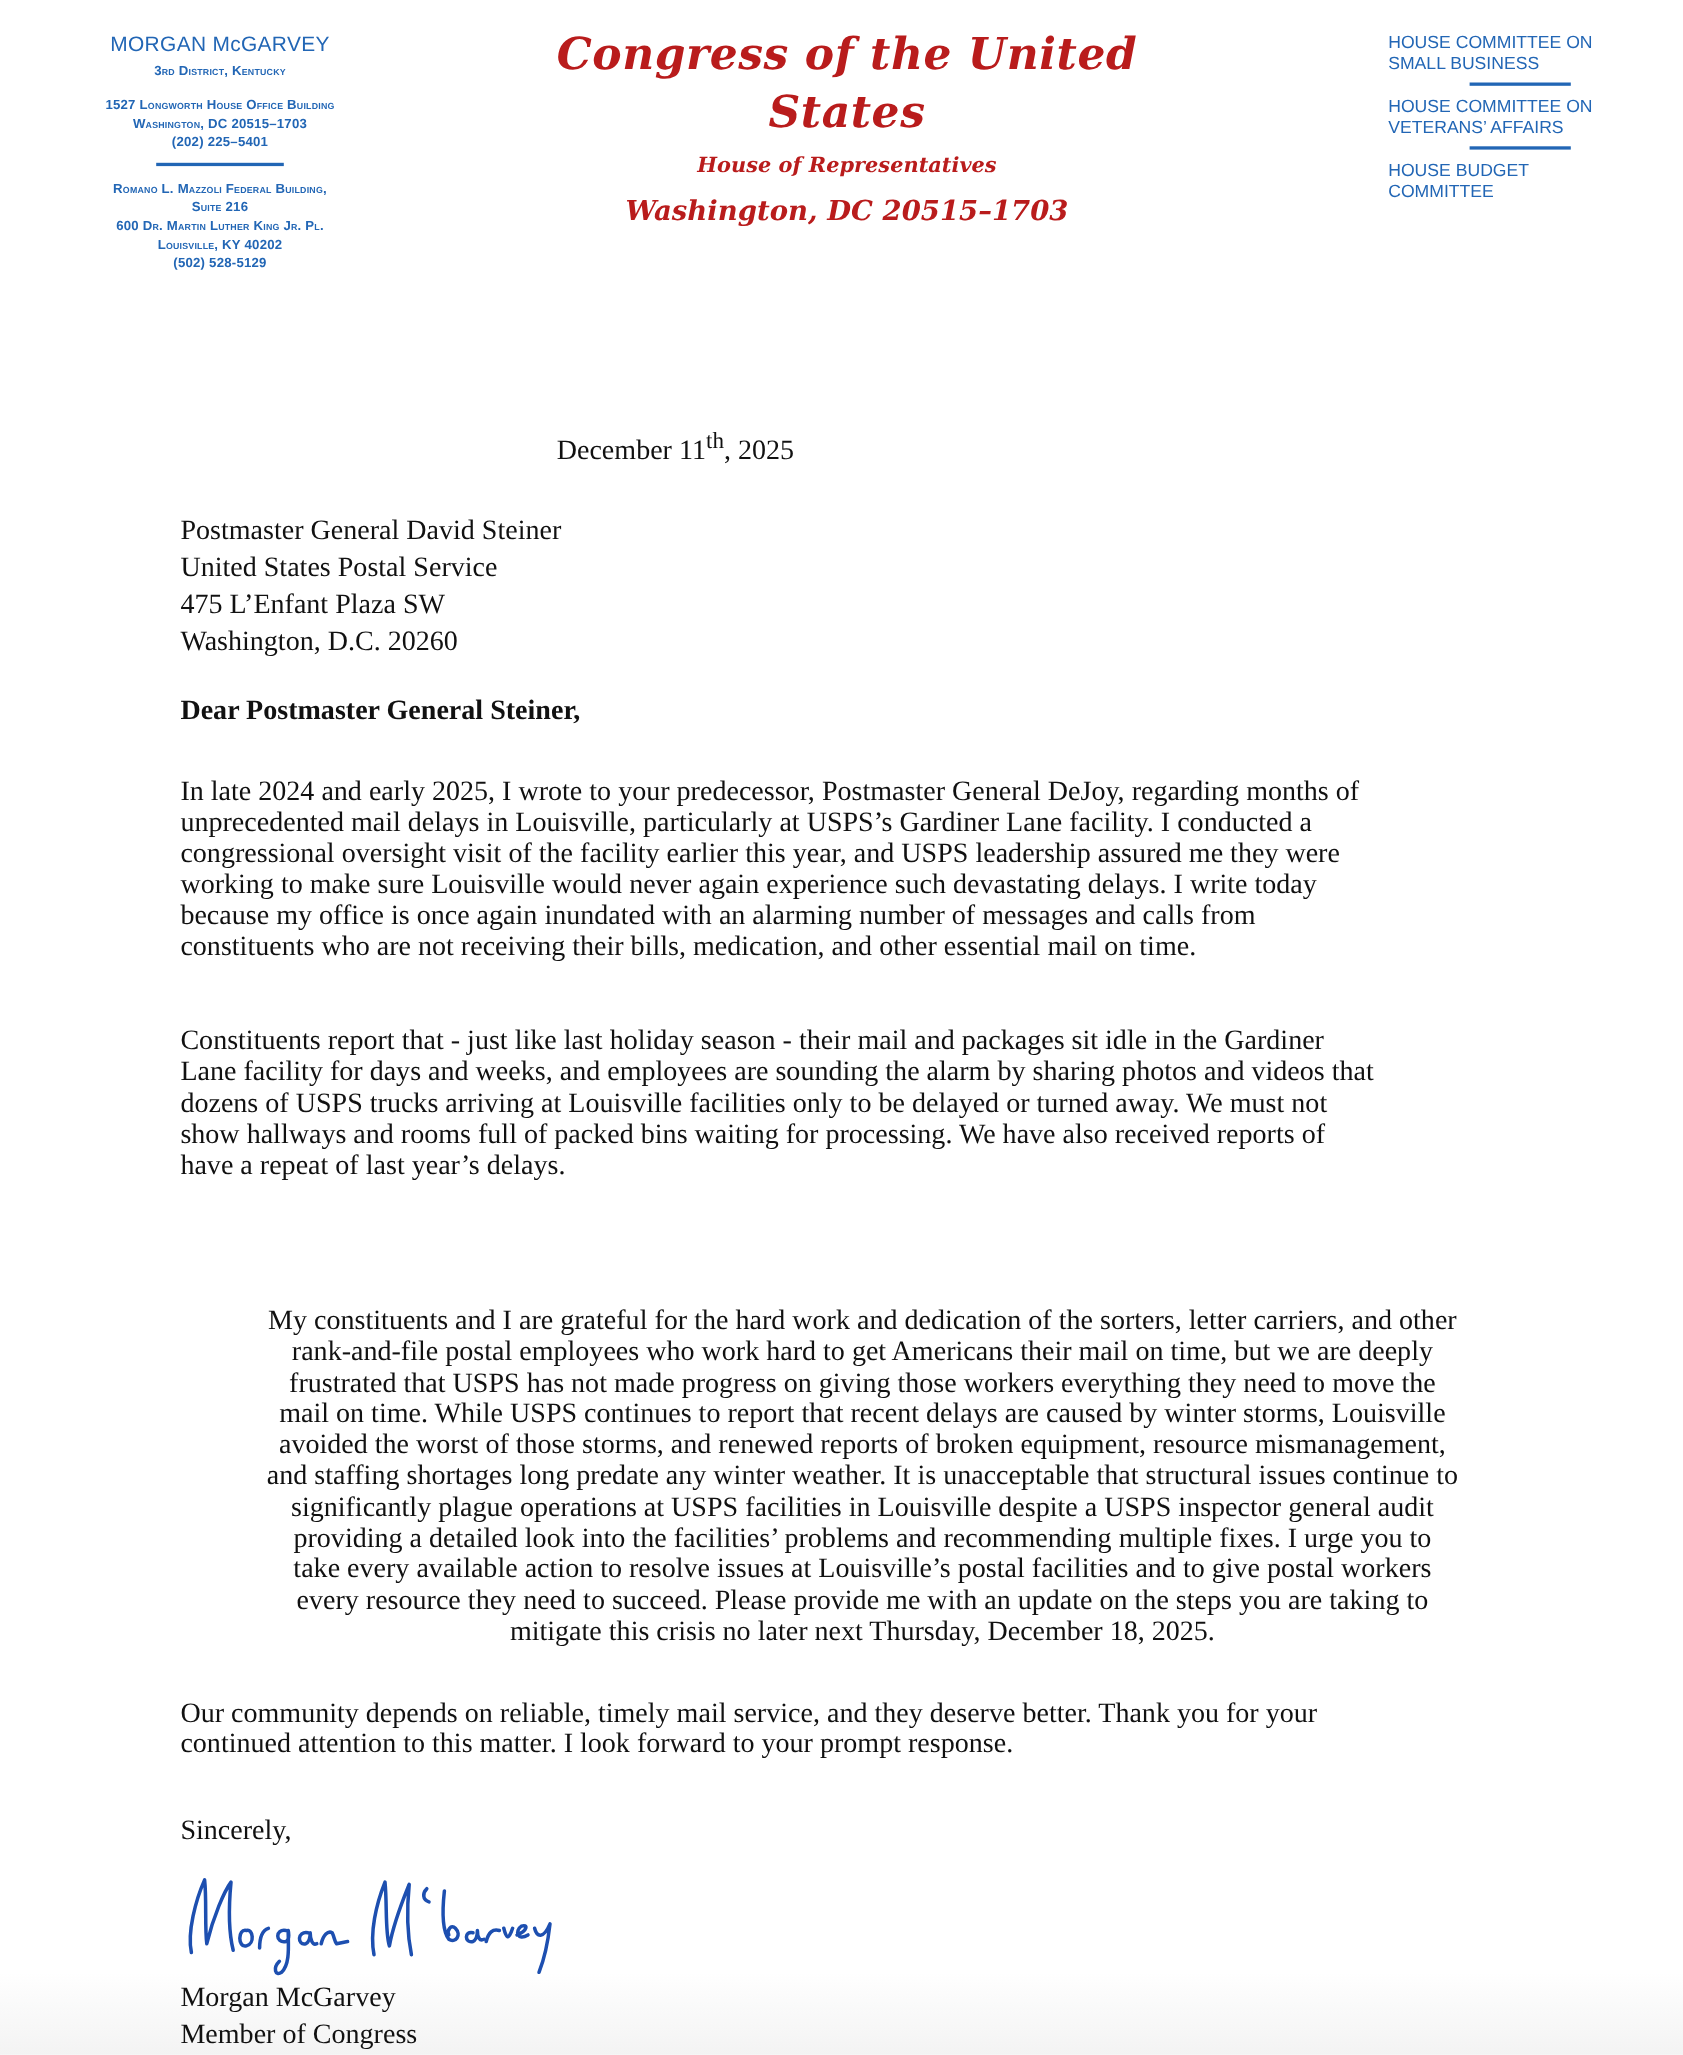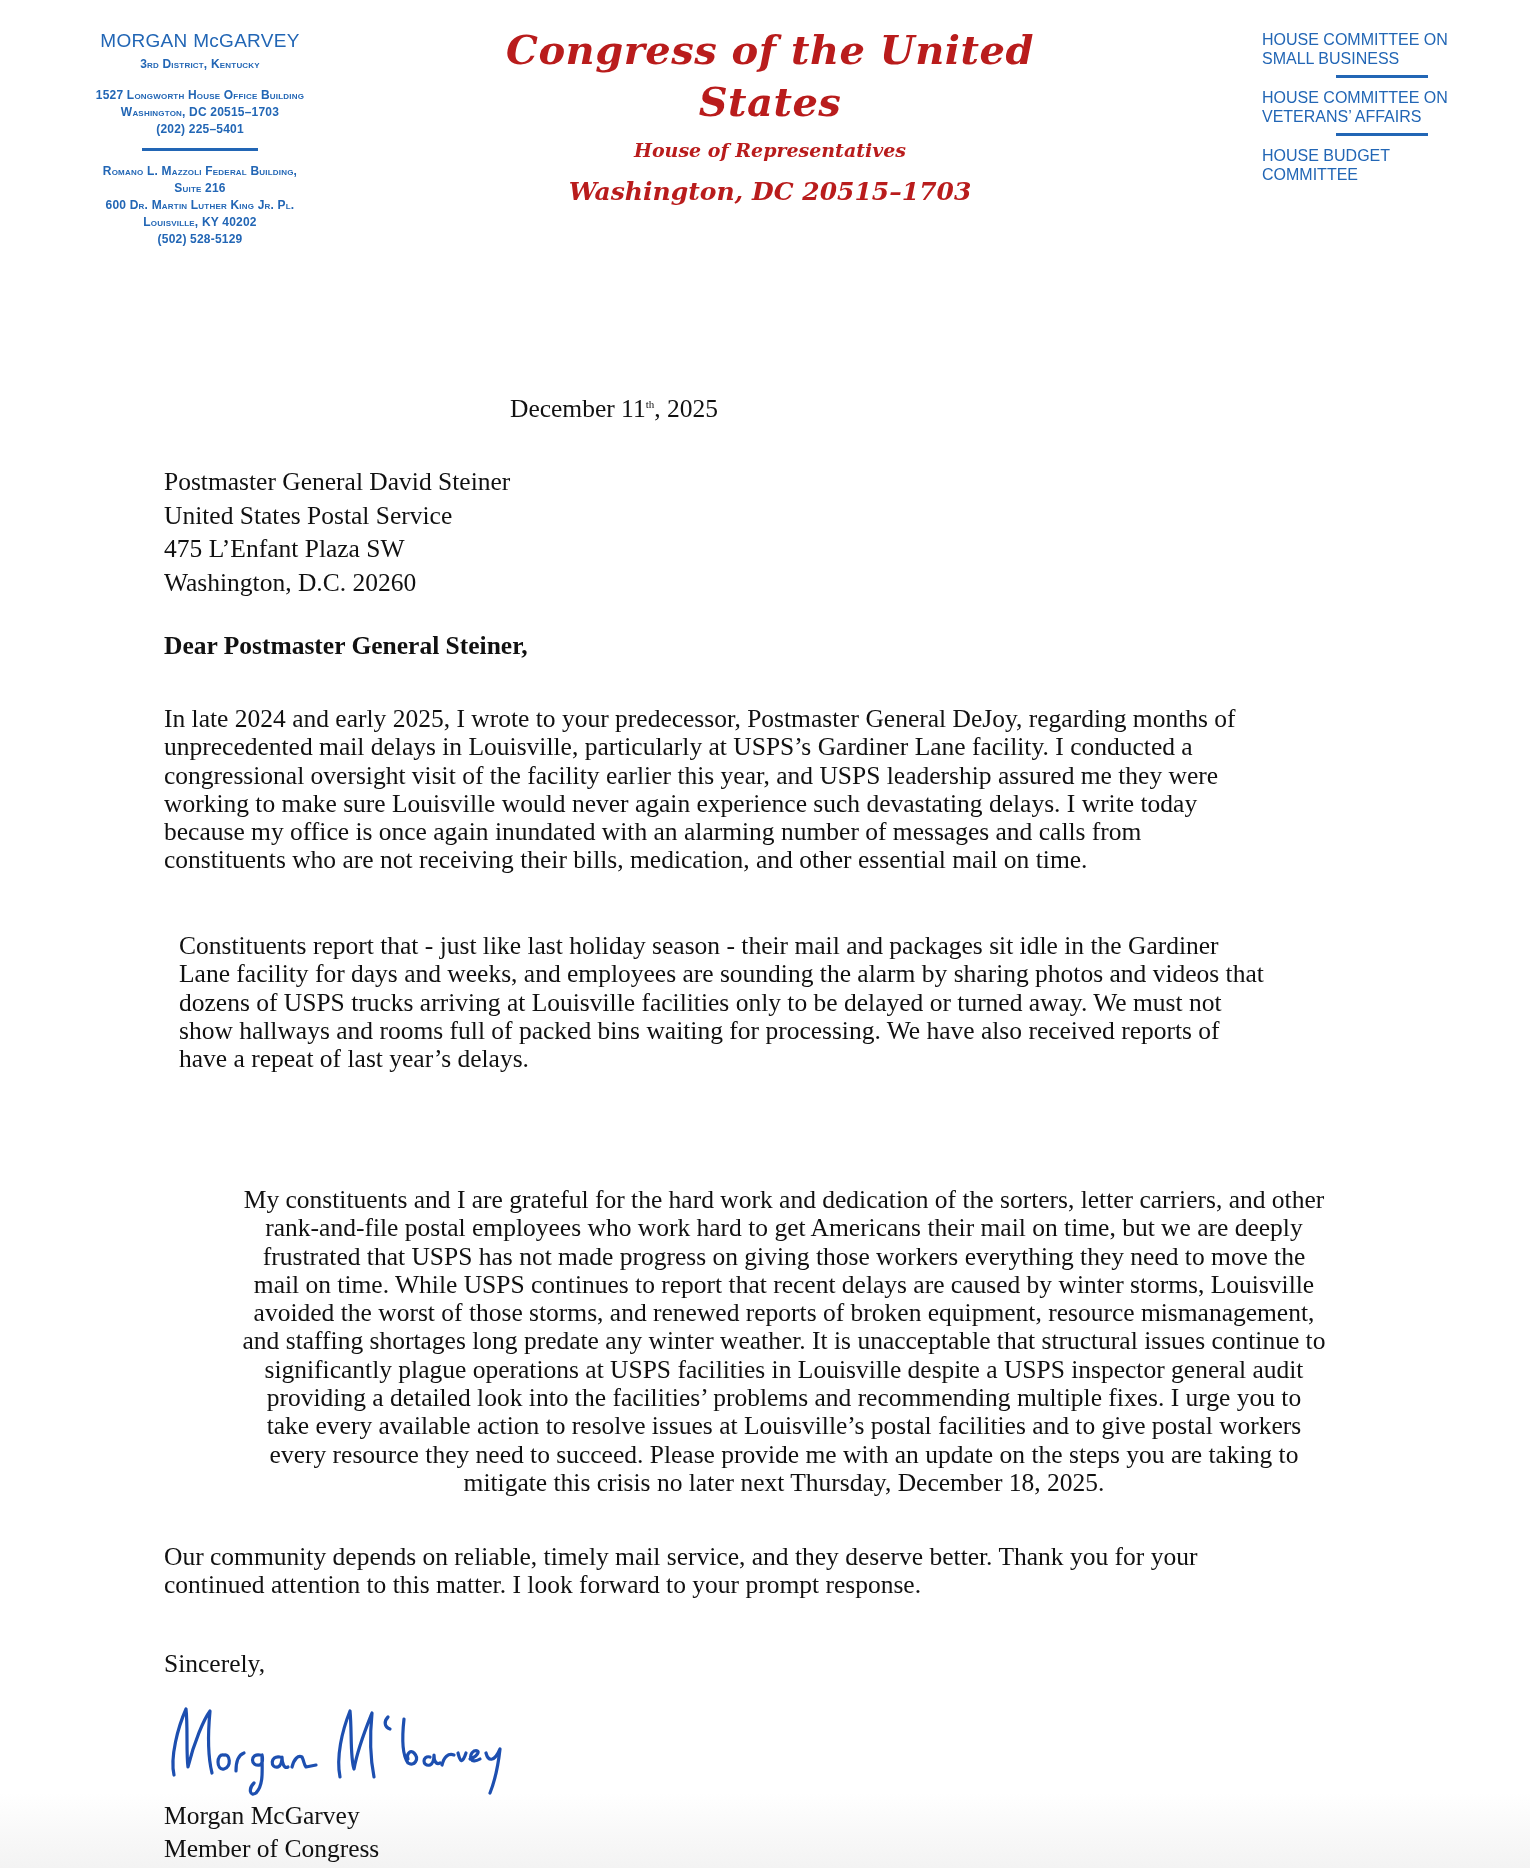--- a/index.html
+++ b/index.html
@@ -29,28 +29,28 @@
       position: absolute; right: 28px; top: 30px; width: 240px; text-align: left;
       font-family: "Liberation Sans", sans-serif; color: #2266b5; font-size: 16px; line-height: 19px;
     }
     .lh-right .rule { width: 92px; margin: 7px auto 10px auto; }
     
     .letter {
       position: absolute; left: 164px; top: 395px; width: 1250px;
       font-family: "Liberation Serif", serif; font-size: 25.5px; line-height: 28.3px; color: #111111;
     }
     .date { position: absolute; left: 0; width: 900px; top: 0; text-align: center; }
-    .date sup { font-size: 11px; line-height: 0; }
+    .date sup { font-size: 21px; line-height: 0; }
     .addr { position: absolute; top: 70px; left: 0; }
     .addr div { height: 33.5px; line-height: 33.5px; }
     .salutation { position: absolute; top: 237px; left: 0; font-weight: bold; }
     .para { position: absolute; left: 0; width: 1240px; }
     .para span.ln { display: block; white-space: nowrap; }
     .p1 { top: 310px; }
-    .p2 { top: 537px; margin-left: 15px; }
+    .p2 { top: 537px; }
     .p3 { top: 791px; text-align: center; }
     .p4 { top: 1148px; }
     .closing { position: absolute; top: 1255px; left: 0; }
     .signature { position: absolute; top: 1302px; left: 0; width: 360px; height: 110px; }
     .sig-name { position: absolute; top: 1404px; left: 0; line-height: 33px; }
   </style>
 </head>
 <body>
 
 <div class="lh-left">

